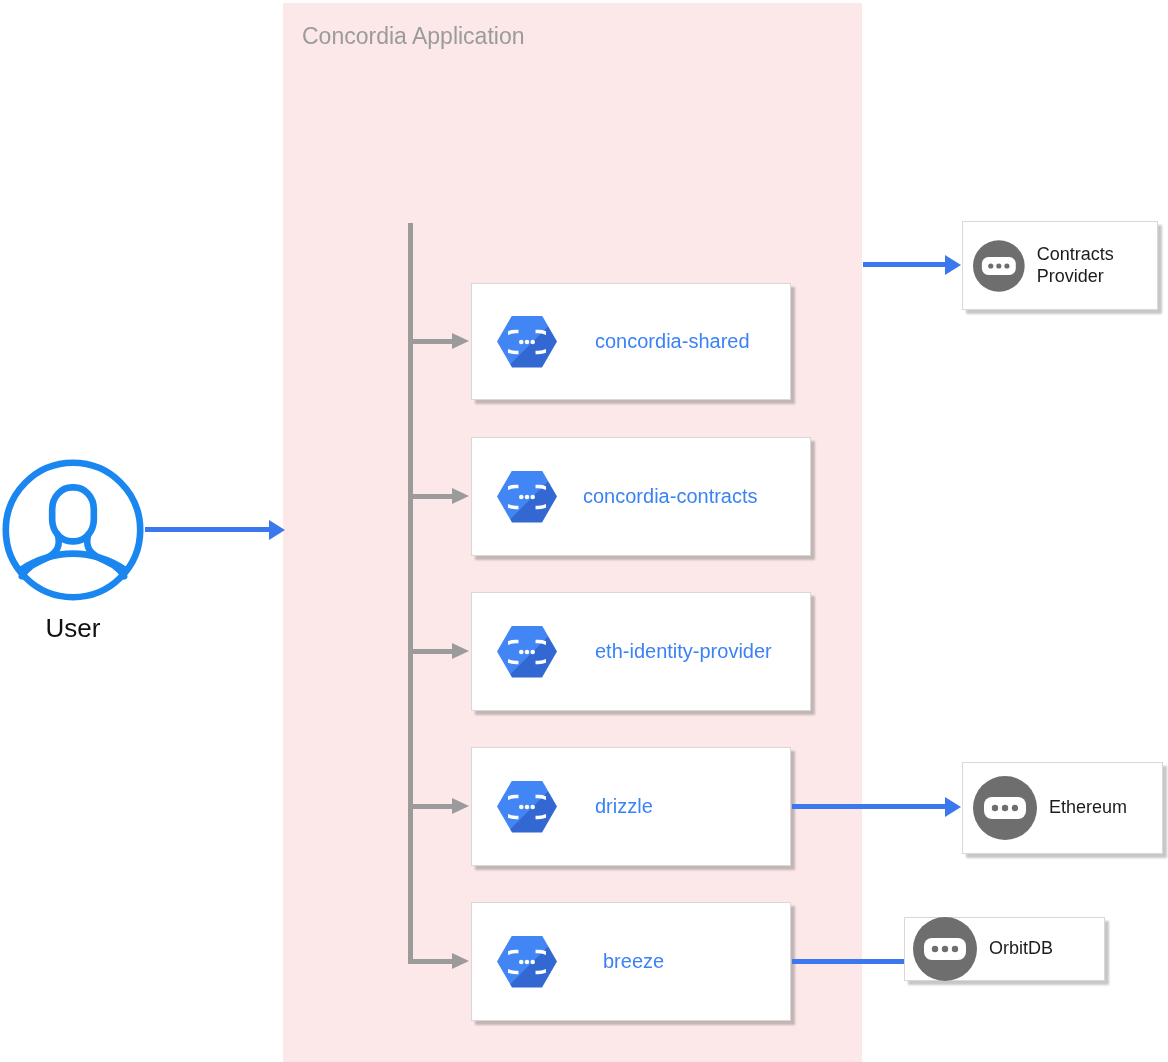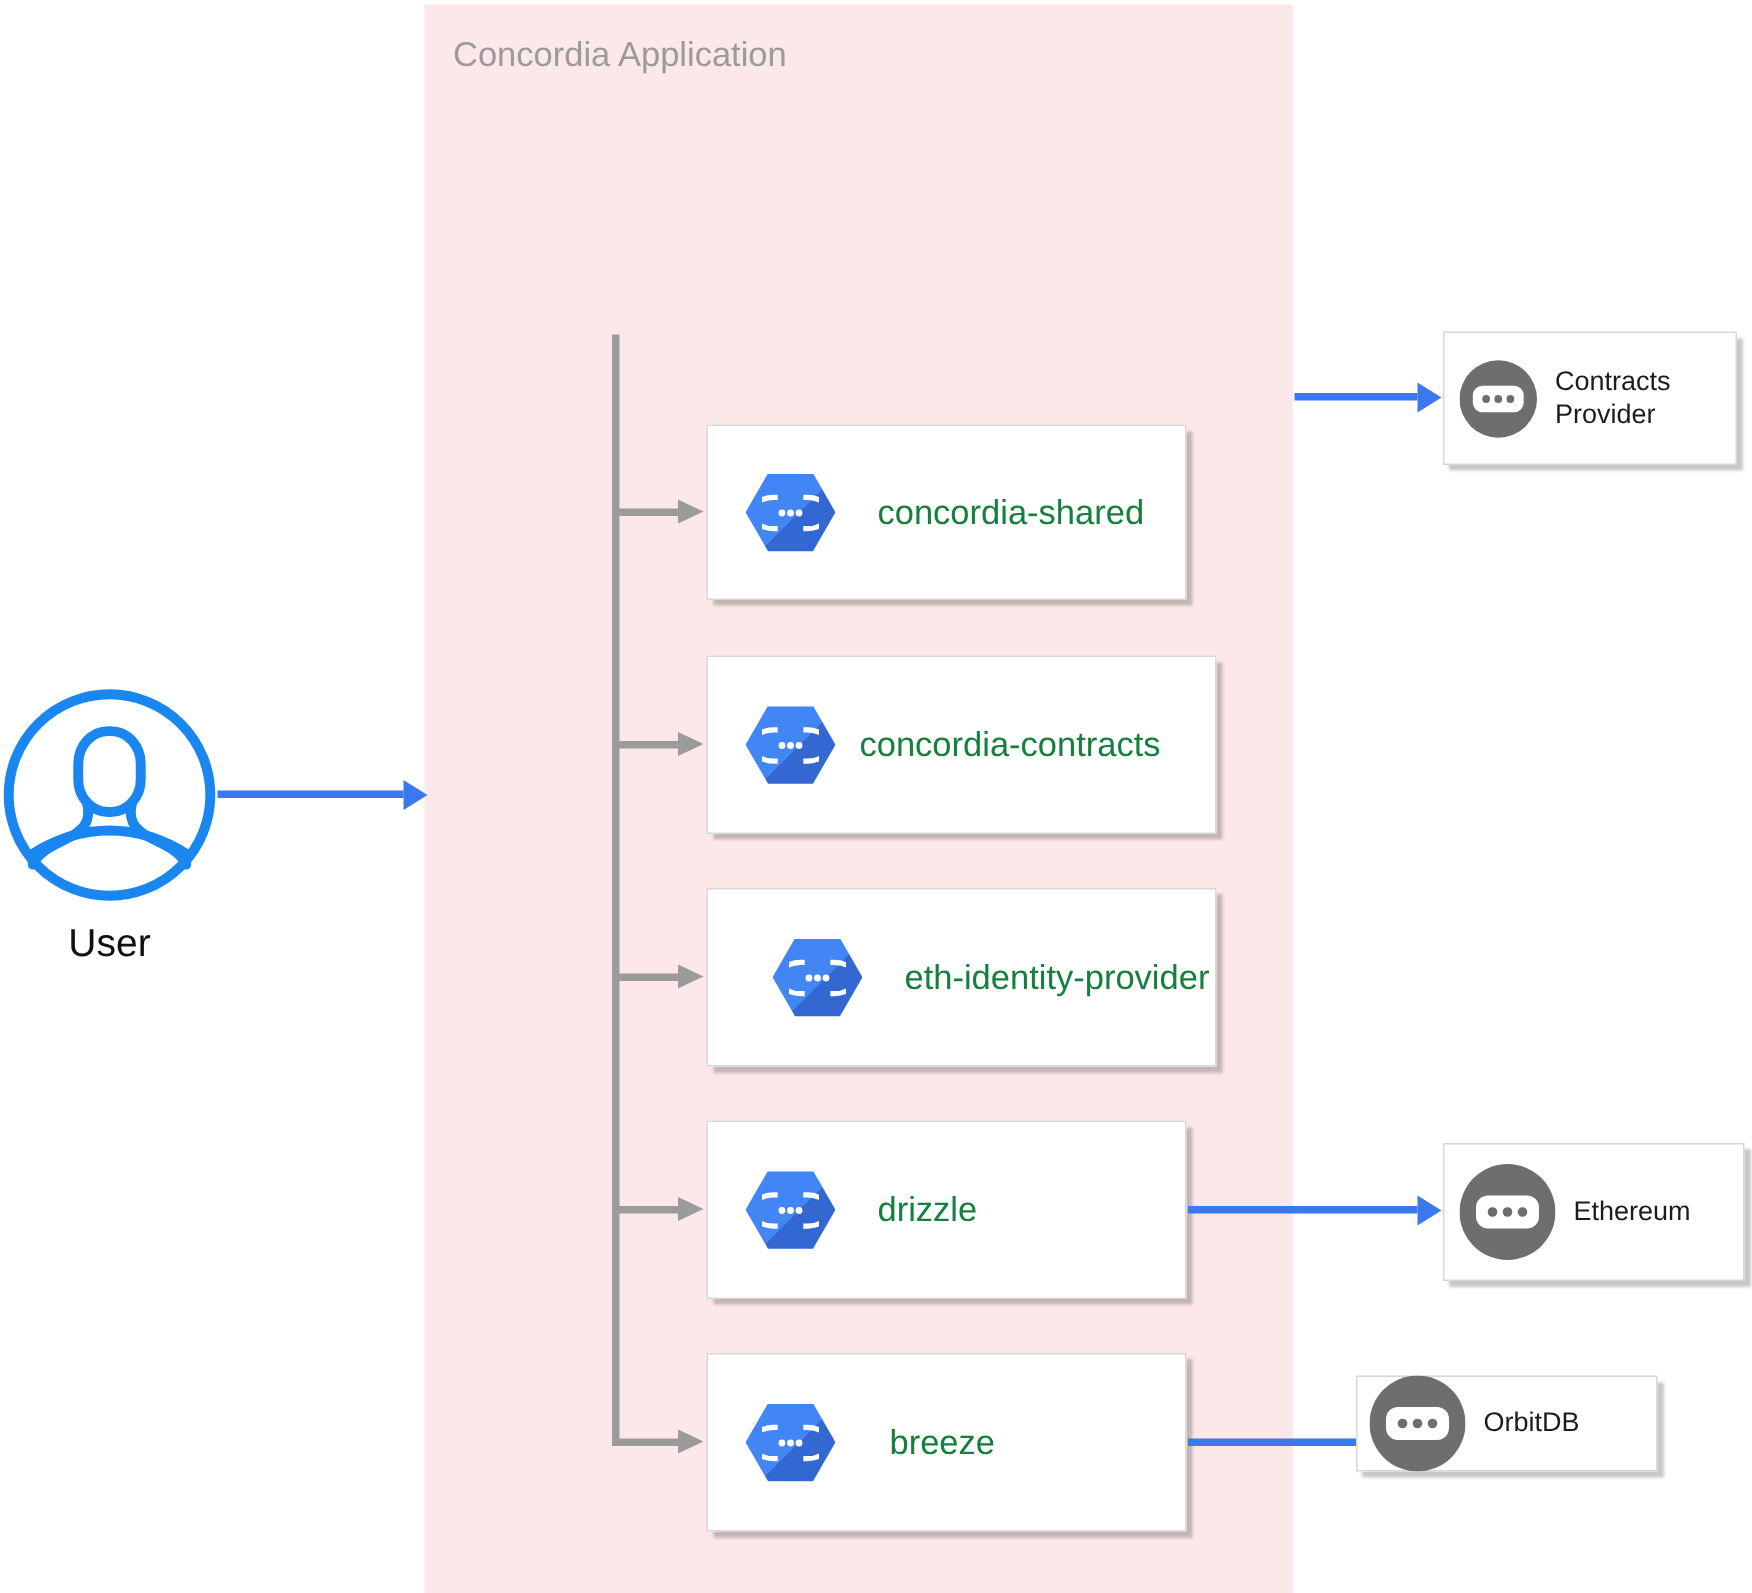--- a/index.html
+++ b/index.html
@@ -10,21 +10,21 @@
   .abs { position:absolute; }
 
   
   .pink-container { background:#fce8e8; }
   .container-title { font-size:23px; color:#9b9b9b; white-space:nowrap; }
   .node {
     background:#ffffff; border:1px solid #d8d8d8; box-sizing:border-box;
     box-shadow:4px 4px 2px rgba(0,0,0,0.22);
     display:flex; align-items:center;
   }
-  .node-label-dark  { font-size:23px; color:#15803d; }
+  .node-label-dark  { font-size:20px; color:#3b82f6;margin-left:10px; }
   .node-label-gray  { font-size:22px; color:#9a9a9a; line-height:1.27; }
   .ext-label { font-size:18px; color:#1c1c1c; line-height:1.18; }
 
   
   .hex {
     width:60px; height:52px; flex:0 0 auto;
     clip-path:polygon(25% 0,75% 0,100% 50%,75% 100%,25% 100%,0 50%);
     background:linear-gradient(135deg,#4285f4 55%,#3368d3 55%);
     display:flex; align-items:center; justify-content:center;
   }
@@ -107,21 +107,21 @@
           <path d="M29 2 h3 a15 11 0 0 1 0 22 h-3"></path>
         </g>
         <circle cx="14" cy="13" r="2.4" fill="#fff"></circle>
           <circle cx="20" cy="13" r="2.4" fill="#fff"></circle>
           <circle cx="26" cy="13" r="2.4" fill="#fff"></circle>
       </svg>
     </div>
     <div class="node-label-dark">concordia-contracts</div>
   </div>
 
-  <div class="abs node" style="left:471px;top:592px;width:340px;height:119px;padding-left:43px;gap:28px;text-align:right;">
+  <div class="abs node" style="left:471px;top:592px;width:340px;height:119px;padding-left:25px;gap:28px;text-align:right;">
     <div class="hex">
       <svg viewBox="0 0 40 26" width="38" height="26">
         <g stroke="#fff" stroke-width="3.6" fill="none">
           <path d="M11 2 h-3 a15 11 0 0 0 0 22 h3"></path>
           <path d="M29 2 h3 a15 11 0 0 1 0 22 h-3"></path>
         </g>
         <circle cx="14" cy="13" r="2.4" fill="#fff"></circle>
           <circle cx="20" cy="13" r="2.4" fill="#fff"></circle>
           <circle cx="26" cy="13" r="2.4" fill="#fff"></circle>
       </svg>

